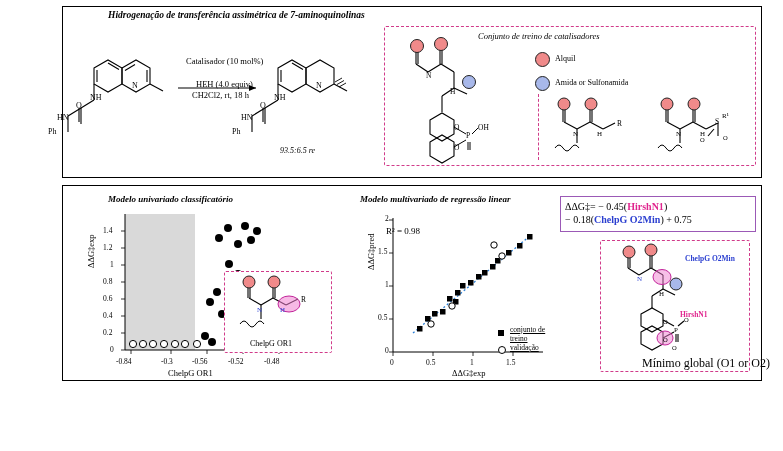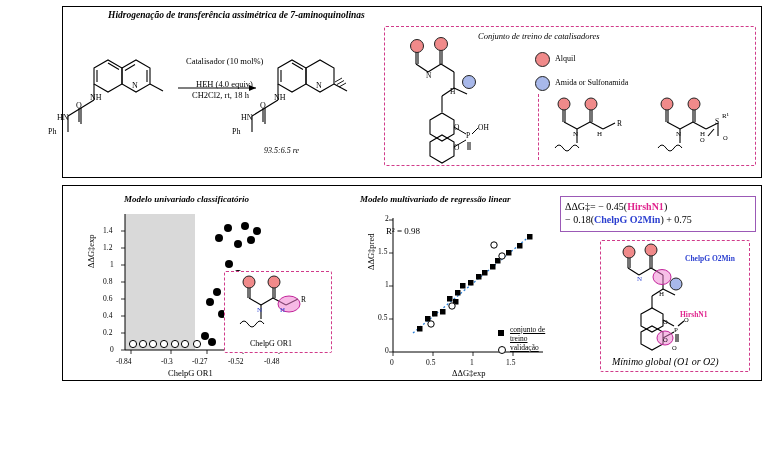--- a/index.html
+++ b/index.html
@@ -233,21 +233,21 @@
     <text x="246" y="50" font-size="8" font-family="Liberation Serif, serif">N</text>
     <text x="204" y="62" font-size="8" font-family="Liberation Serif, serif">NH</text>
     <text x="190" y="70" font-size="8" font-family="Liberation Serif, serif">O</text>
     <text x="171" y="82" font-size="8" font-family="Liberation Serif, serif">HN</text>
     <text x="162" y="96" font-size="8" font-family="Liberation Serif, serif">Ph</text>
   </svg>
 
   <div class="rxn-label rxn-label-b" style="position:absolute;left:186px;top:56px;">Catalisador (10 mol%)</div>
   <div class="rxn-label" style="position:absolute;left:196px;top:79px;">HEH (4.0 equiv)</div>
   <div class="rxn-label" style="position:absolute;left:192px;top:90px;">CH2Cl2, rt, 18 h</div>
-  <div class="small-italic" style="position:absolute;left:264px;top:146px;">93.5:6.5 re</div>
+  <div class="small-italic" style="position:absolute;left:280px;top:146px;">93.5:6.5 re</div>
 
   <div class="cat-box"></div>
   <div class="cat-box-title">Conjunto de treino de catalisadores</div>
 
   <div class="legend-item" style="left:535px;top:52px;">
     <span class="dot dot-red"></span><span>Alquil</span>
   </div>
   <div class="legend-item" style="left:535px;top:76px;">
     <span class="dot dot-blue"></span><span>Amida or Sulfonamida</span>
   </div>
@@ -331,21 +331,21 @@
     <text x="28" y="40" font-size="7" font-family="Liberation Serif, serif">N</text>
     <text x="52" y="40" font-size="7" font-family="Liberation Serif, serif">H</text>
     <text x="67" y="28" font-size="7.5" font-family="Liberation Serif, serif">S</text>
     <text x="74" y="22" font-size="7" font-family="Liberation Serif, serif">R¹</text>
     <text x="75" y="44" font-size="6.5" font-family="Liberation Serif, serif">O</text>
     <text x="52" y="46" font-size="6.5" font-family="Liberation Serif, serif">O</text>
   </svg>
 
   <div class="panel-bottom"></div>
 
-  <div class="chart-title" style="left:124px;top:194px;">Modelo univariado classificatório</div>
+  <div class="chart-title" style="left:108px;top:194px;">Modelo univariado classificatório</div>
   <div class="chart-title" style="left:360px;top:194px;">Modelo multivariado de regressão linear</div>
 
   <svg style="position:absolute;left:95px;top:206px;" width="250" height="172">
 
     <rect x="30" y="8" width="70" height="136" fill="#d9d9d9"></rect>
 
     <line x1="30" y1="144" x2="218" y2="144" stroke="#000" stroke-width="1"></line>
     <line x1="30" y1="8" x2="30" y2="144" stroke="#000" stroke-width="1"></line>
 
     <g stroke="#000" stroke-width="0.8">
@@ -402,21 +402,21 @@
   <div class="tick-label" style="left:103px;top:328px;">0.2</div>
   <div class="tick-label" style="left:103px;top:311px;">0.4</div>
   <div class="tick-label" style="left:103px;top:294px;">0.6</div>
   <div class="tick-label" style="left:103px;top:277px;">0.8</div>
   <div class="tick-label" style="left:110px;top:260px;">1</div>
   <div class="tick-label" style="left:103px;top:243px;">1.2</div>
   <div class="tick-label" style="left:103px;top:226px;">1.4</div>
 
   <div class="tick-label" style="left:116px;top:357px;">-0.84</div>
   <div class="tick-label" style="left:161px;top:357px;">-0.3</div>
-  <div class="tick-label" style="left:192px;top:357px;">-0.27</div>
+  <div class="tick-label" style="left:192px;top:357px;">-0.56</div>
   <div class="tick-label" style="left:228px;top:357px;">-0.52</div>
   <div class="tick-label" style="left:264px;top:357px;">-0.48</div>
 
   <div class="axis-label" style="left:86px;top:268px;transform:rotate(-90deg);transform-origin:left top;">ΔΔG‡exp</div>
   <div class="axis-label" style="left:168px;top:368px;">ChelpG OR1</div>
 
   <div class="struct-box" style="left:224px;top:271px;width:108px;height:82px;"></div>
   <svg style="position:absolute;left:228px;top:274px;" width="100" height="62">
     <g stroke="#000" stroke-width="1.1" fill="none">
       <line x1="20" y1="12" x2="20" y2="24"></line>
@@ -540,16 +540,16 @@
     <text x="25" y="37" font-size="7" font-family="Liberation Serif, serif" fill="#2b3fd0">N</text>
     <text x="47" y="52" font-size="7" font-family="Liberation Serif, serif">H</text>
     <text x="62" y="88" font-size="7" font-family="Liberation Serif, serif">P</text>
     <text x="51" y="80" font-size="6.5" font-family="Liberation Serif, serif">O</text>
     <text x="51" y="98" font-size="6.5" font-family="Liberation Serif, serif">O</text>
     <text x="72" y="78" font-size="6.5" font-family="Liberation Serif, serif">O</text>
     <text x="60" y="106" font-size="6.5" font-family="Liberation Serif, serif">O</text>
   </svg>
   <div class="tick-label" style="left:685px;top:254px;font-size:7.5px;color:#2b3fd0;font-weight:bold;">ChelpG O2Min</div>
   <div class="tick-label" style="left:680px;top:310px;font-size:7.5px;color:#e0258e;font-weight:bold;">HirshN1</div>
-  <div class="tick-label" style="left:612px;top:356px;font-size:10px;font-style:italic;">Mínimo global (O1 or O2)</div>
+  <div class="tick-label" style="left:642px;top:356px;font-size:12px;">Mínimo global (O1 or O2)</div>
 
 
 </div>
 
 </body></html>

